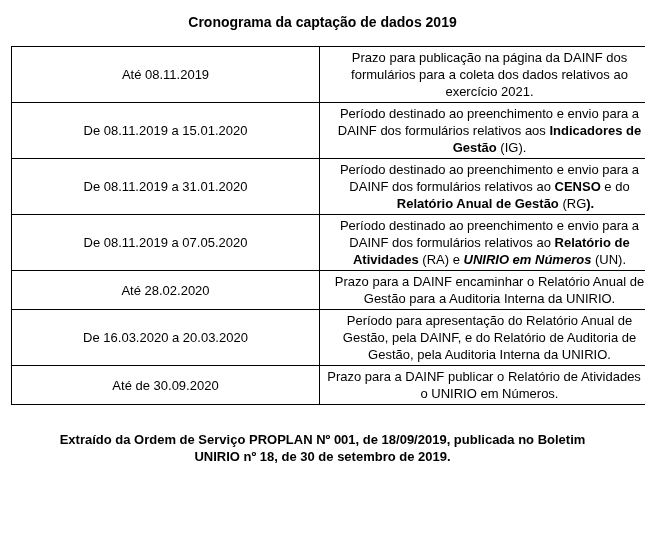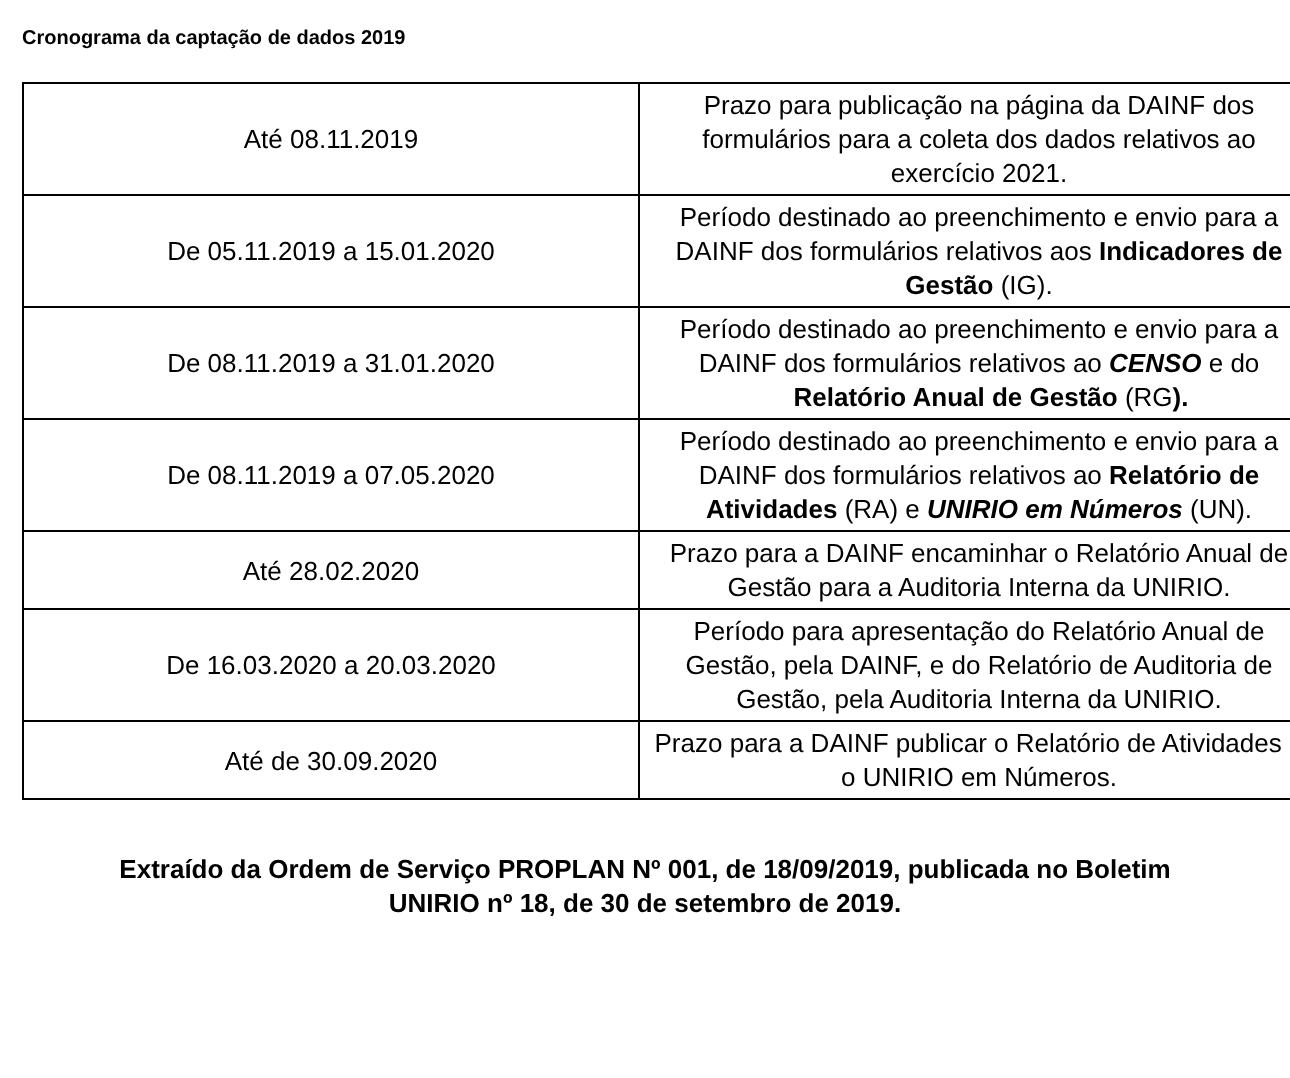--- a/index.html
+++ b/index.html
@@ -11,23 +11,23 @@
   }
   .page {
     width: 645px;
     height: 539px;
     box-sizing: border-box;
     padding: 8px 11px;
     background: #ffffff;
     overflow: hidden;
   }
   .doc-title {
-    text-align: left;
+    text-align: center;
     font-weight: bold;
-    font-size: 10px;
+    font-size: 14px;
     margin: 6px 0 16px 0;
   }
   table.schedule {
     border-collapse: collapse;
     width: 622px;
     table-layout: fixed;
   }
   table.schedule td {
     border: 1px solid #000000;
     font-size: 13px;
@@ -58,26 +58,26 @@
 
   <div class="doc-title">Cronograma da captação de dados 2019</div>
 
   <table class="schedule">
     <tbody>
       <tr>
         <td class="period-cell">Até 08.11.2019</td>
         <td class="description-cell"><span>Prazo para publicação na página da DAINF dos formulários para a coleta dos dados relativos ao exercício 2021.</span></td>
       </tr>
       <tr>
-        <td class="period-cell">De 05.11.2019 a 15.01.2020</td>
+        <td class="period-cell">De 08.11.2019 a 15.01.2020</td>
         <td class="description-cell"><span>Período destinado ao preenchimento e envio para a DAINF dos formulários relativos aos </span><span style="font-weight: bold;">Indicadores de Gestão</span><span> (IG).</span></td>
       </tr>
       <tr>
         <td class="period-cell">De 08.11.2019 a 31.01.2020</td>
-        <td class="description-cell"><span>Período destinado ao preenchimento e envio para a DAINF dos formulários relativos ao </span><span style="font-weight: bold; font-style: italic;">CENSO</span><span> e do </span><span style="font-weight: bold; margin-left: 12px;">Relatório Anual de Gestão</span><span> (RG</span><span style="font-weight: bold;">).</span></td>
+        <td class="description-cell"><span>Período destinado ao preenchimento e envio para a DAINF dos formulários relativos ao </span><span style="font-weight: bold;">CENSO</span><span> e do </span><span style="font-weight: bold; margin-left: 12px;">Relatório Anual de Gestão</span><span> (RG</span><span style="font-weight: bold;">).</span></td>
       </tr>
       <tr>
         <td class="period-cell">De 08.11.2019 a 07.05.2020</td>
         <td class="description-cell"><span>Período destinado ao preenchimento e envio para a DAINF dos formulários relativos ao </span><span style="font-weight: bold;">Relatório de Atividades</span><span> (RA) e </span><span style="font-weight: bold; font-style: italic;">UNIRIO em Números</span><span> (UN).</span></td>
       </tr>
       <tr>
         <td class="period-cell">Até 28.02.2020</td>
         <td class="description-cell"><span>Prazo para a DAINF encaminhar o Relatório Anual de Gestão para a Auditoria Interna da UNIRIO.</span></td>
       </tr>
       <tr>

